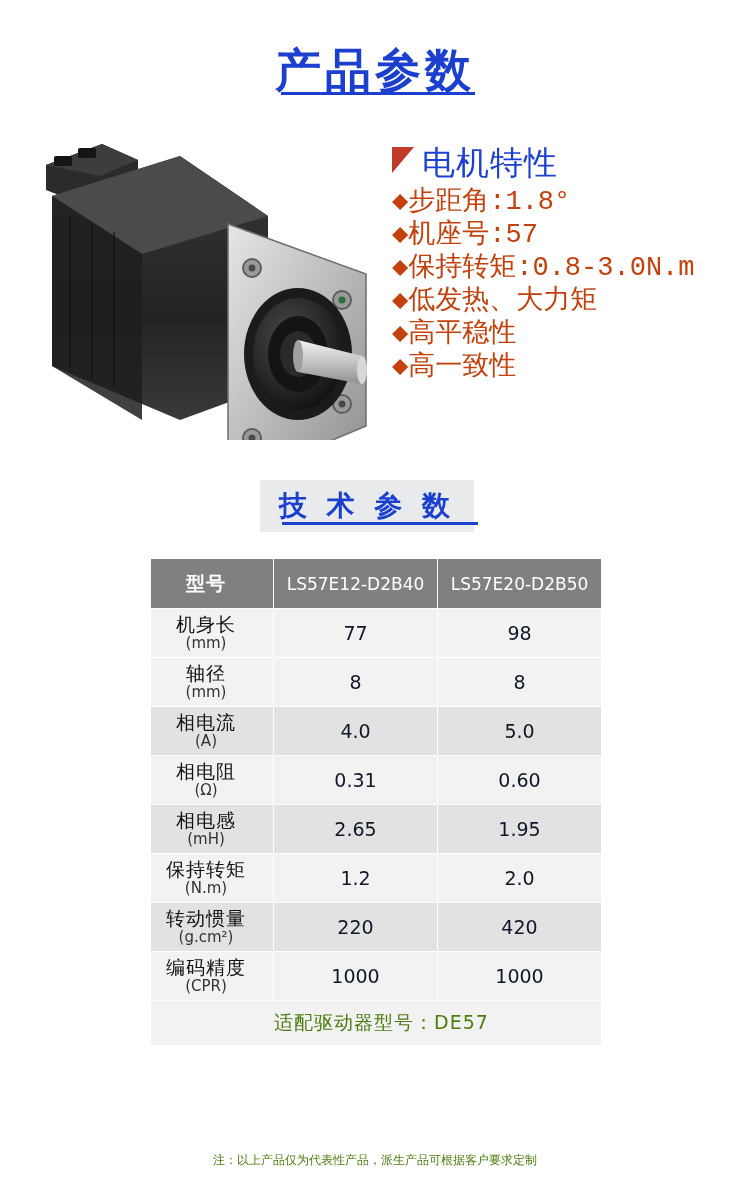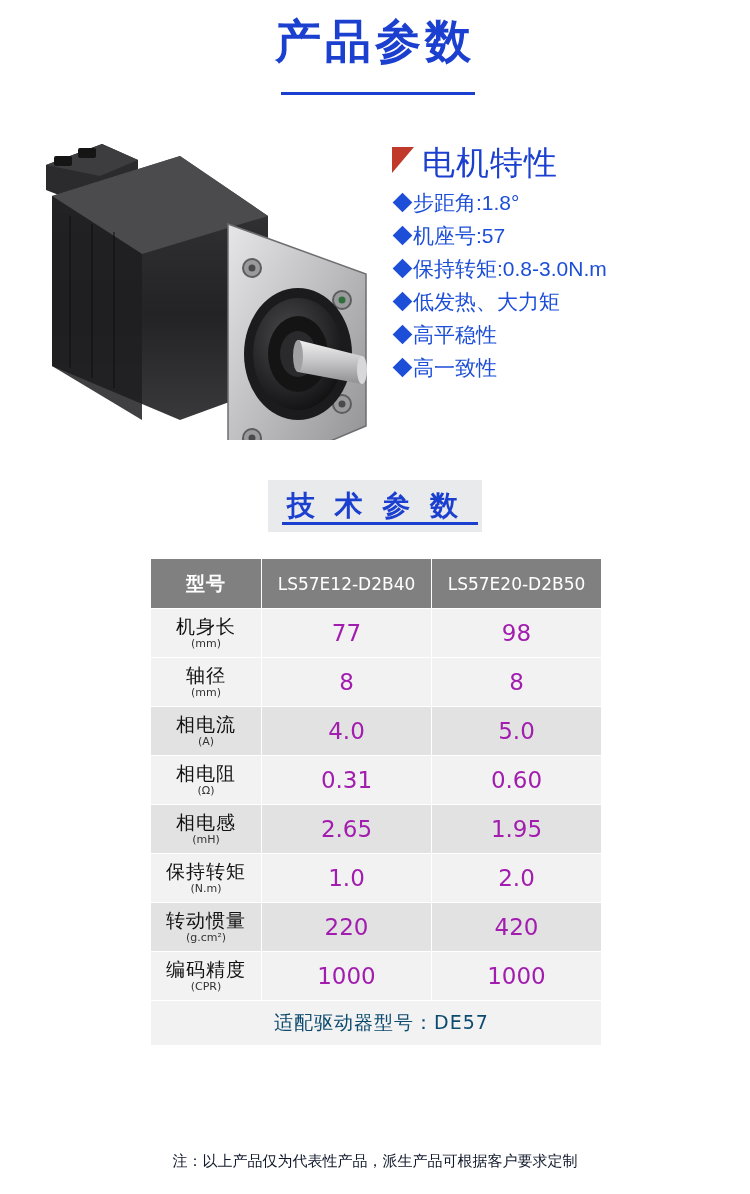--- a/index.html
+++ b/index.html
@@ -16,21 +16,21 @@
   }
   .page {
     position: relative;
     width: 750px;
     height: 1194px;
   }
 
   
   .page-title {
     position: absolute;
-    top: 11px;
+    top: 40px;
     left: 0;
     width: 750px;
     text-align: center;
     font-size: 46px;
     font-weight: bold;
     color: #1b3fcf;
     letter-spacing: 4px;
     font-family: "DejaVu Sans", "Liberation Sans", sans-serif;
   }
   .title-underline {
@@ -72,32 +72,32 @@
     margin-top: -6px;
   }
   .features-title {
     font-size: 33px;
     color: #1b3fcf;
     font-weight: normal;
     letter-spacing: 1px;
     font-family: "DejaVu Sans", "Liberation Sans", sans-serif;
   }
   .feature-item {
-    font-size: 21px;
-    color: #1d4ed8;
+    font-size: 27px;
+    color: #c2410c;
     line-height: 33px;
     white-space: nowrap;
-    font-family: Liberation Sans, sans-serif;
+    font-family: Liberation Mono, monospace;
   }
 
   
   .tech-banner {
     position: absolute;
     top: 480px;
-    left: 268px;
+    left: 260px;
     width: 214px;
     height: 52px;
     background: #e9eaec;
     display: flex;
     align-items: center;
     justify-content: center;
   }
   .tech-banner-text {
     font-size: 28px;
     color: #1b3fcf;
@@ -142,60 +142,60 @@
   .hdr td.model-name {
     font-size: 17px;
     font-weight: normal;
     letter-spacing: 0;
   }
   .rowA td { background: #f2f2f2; }
   .rowB td { background: #e2e2e2; }
 
   td.label {
     width: 110px;
-    padding: 4px 0 5px 0;
+    padding: 4px 12px 5px 0;
     line-height: 1.0;
   }
   td.label .cn {
     display: block;
     font-size: 19px;
     color: #111;
     letter-spacing: 1px;
   }
   td.label .unit {
     display: block;
-    font-size: 11px;
+    font-size: 15px;
     color: #333;
     margin-top: 2px;
   }
   td.val {
     width: 171px;
-    font-size: 23px;
-    color: #a21caf;
+    font-size: 19px;
+    color: #0f172a;
     height: 46px;
   }
 
   .footer-row td {
     background: #f2f2f2;
     text-align: left;
     font-size: 19px;
-    color: #0c4a6e;
+    color: #4d7c0f;
     height: 42px;
     padding-left: 12px;
     letter-spacing: 1px;
   }
 
   .note {
     position: absolute;
     top: 1152px;
     left: 0;
     width: 750px;
     text-align: center;
-    font-size: 15px;
-    color: #0f172a;
+    font-size: 12px;
+    color: #4d7c0f;
     font-family: "DejaVu Sans", "Liberation Sans", sans-serif;
   }
 </style>
 </head>
 <body>
 
 <div class="page">
 
   <div class="page-title">产品参数</div>
   <div class="title-underline"></div>
@@ -339,21 +339,21 @@
           </td>
           <td class="val">2.65</td>
           <td class="val">1.95</td>
         </tr>
 
         <tr class="rowA">
           <td class="label">
             <span class="cn">保持转矩</span>
             <span class="unit">(N.m)</span>
           </td>
-          <td class="val">1.0</td>
+          <td class="val">1.2</td>
           <td class="val">2.0</td>
         </tr>
 
         <tr class="rowB">
           <td class="label">
             <span class="cn">转动惯量</span>
             <span class="unit">(g.cm²)</span>
           </td>
           <td class="val">220</td>
           <td class="val">420</td>

